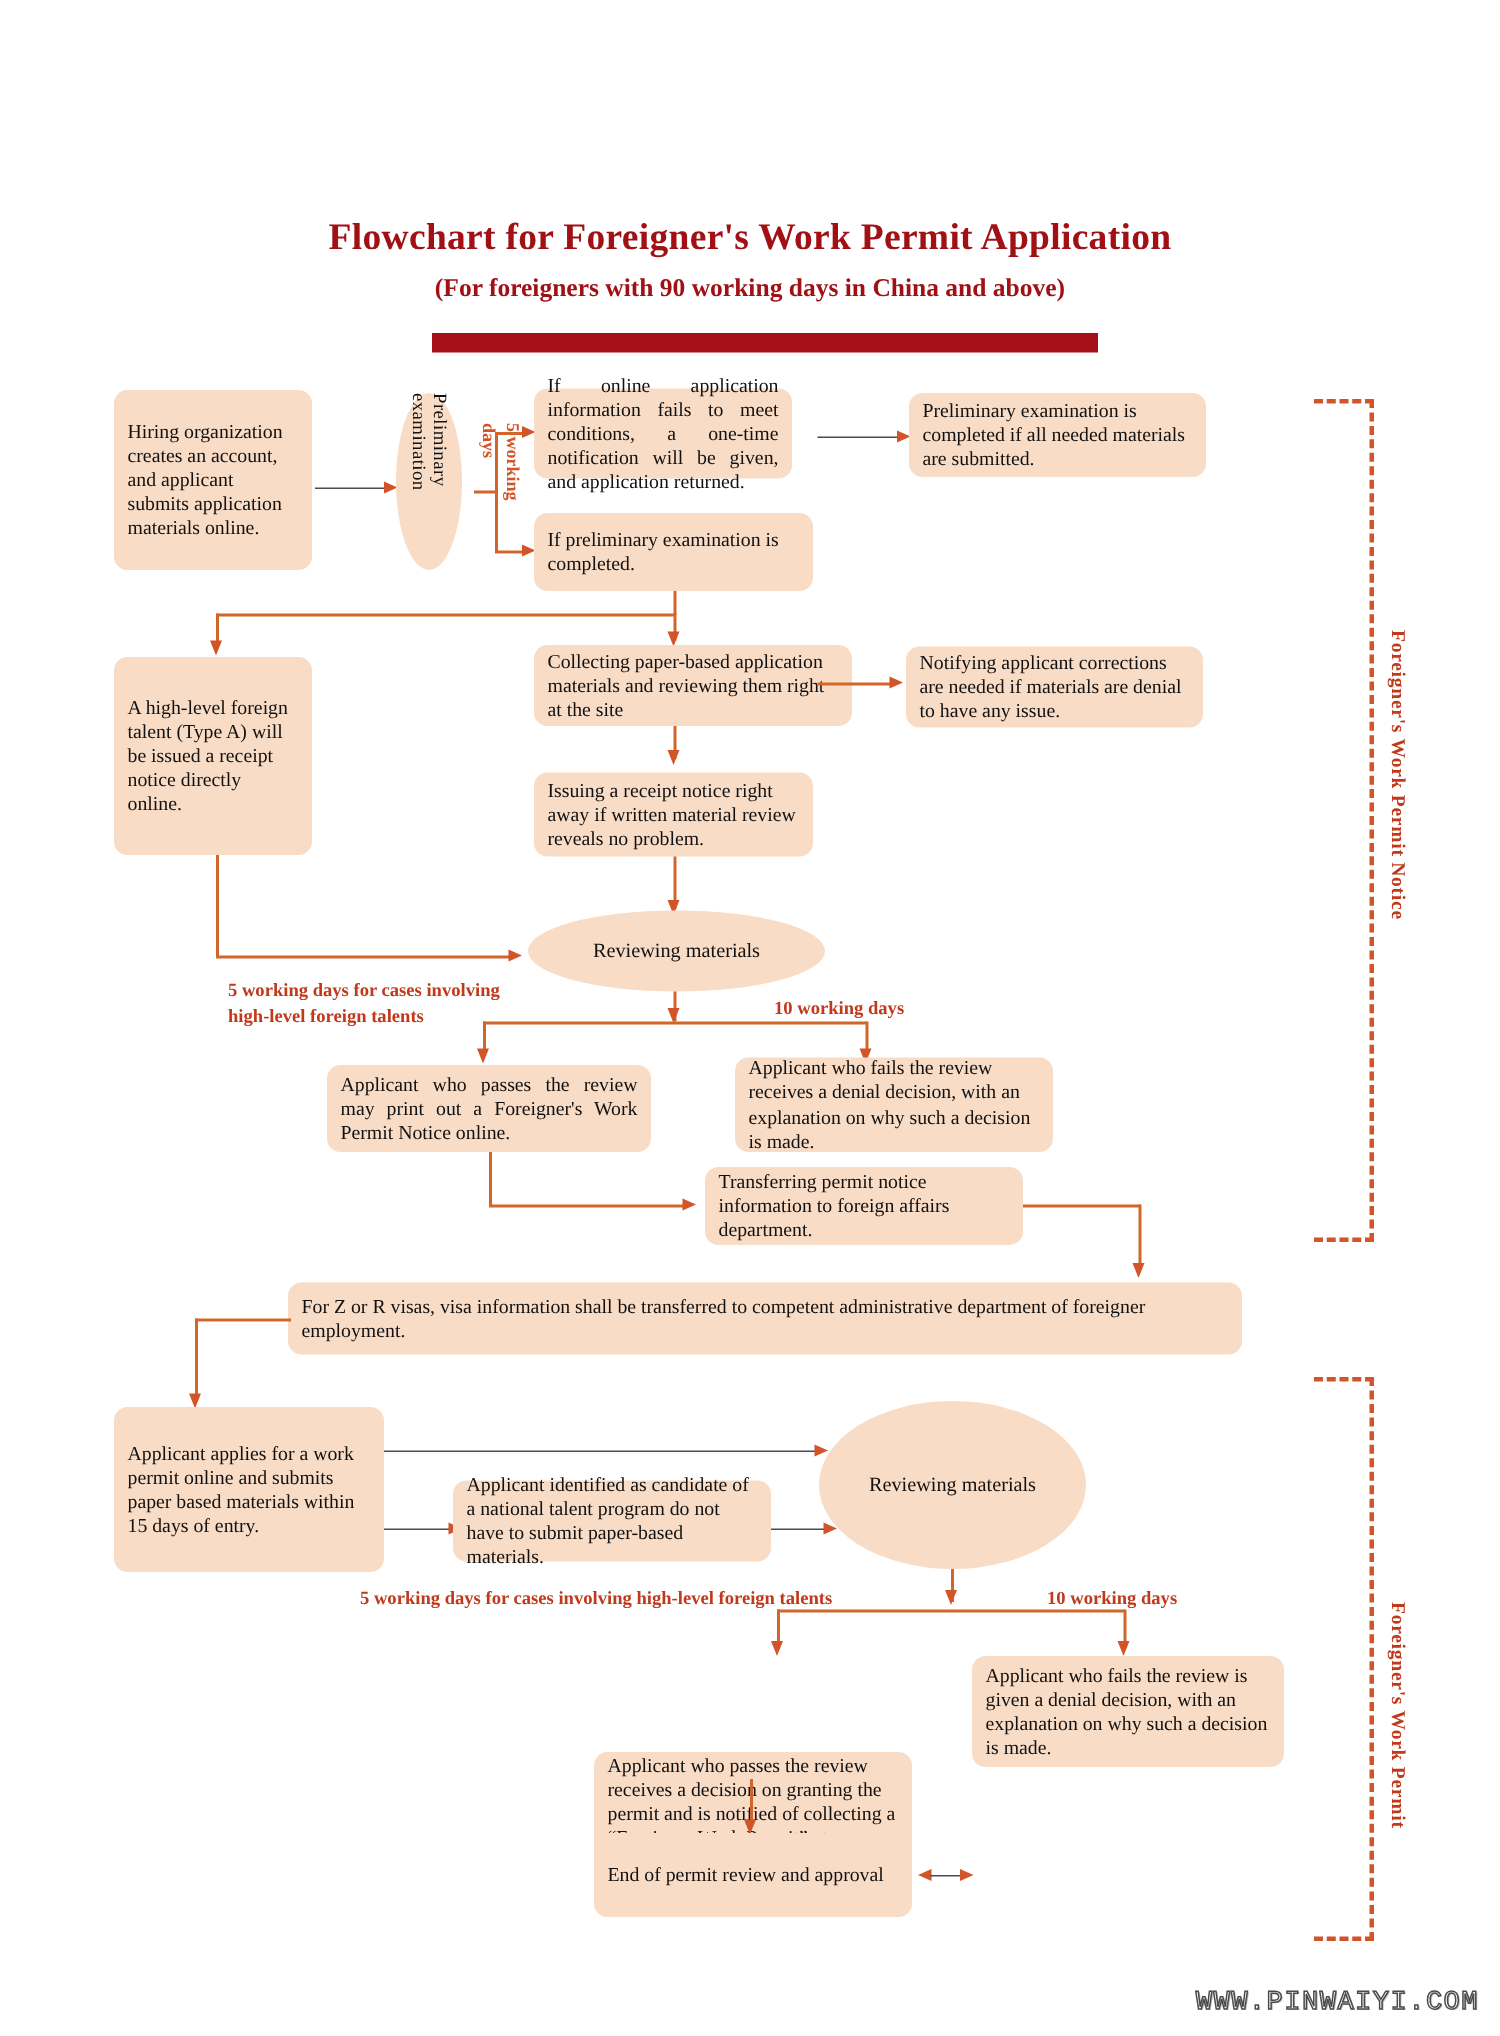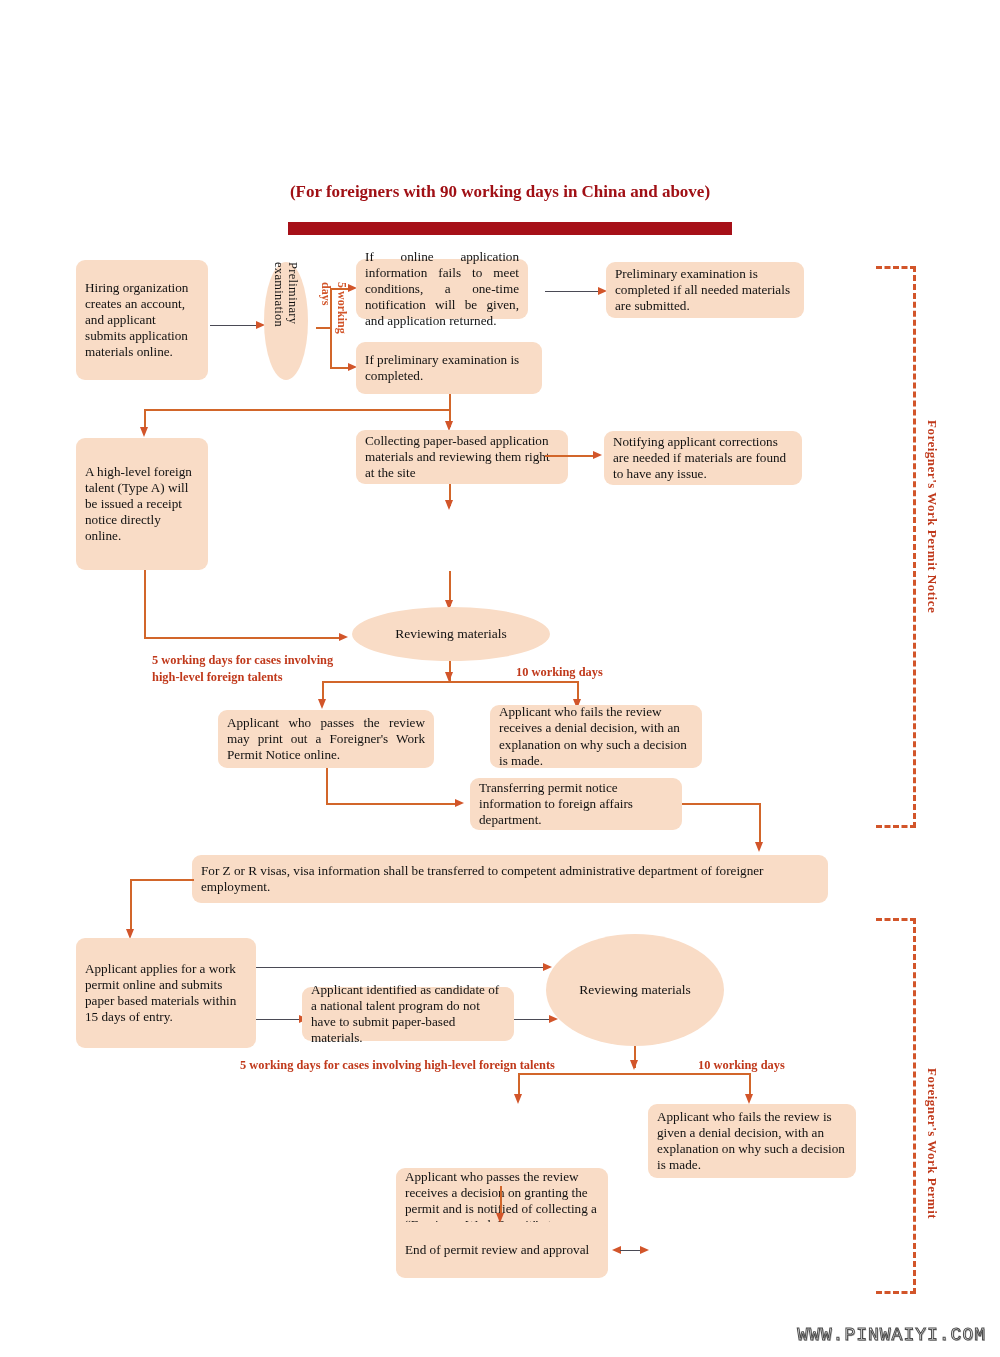--- a/index.html
+++ b/index.html
@@ -83,20 +83,21 @@
     color:#ffffff; letter-spacing:1px;
     -webkit-text-stroke:1px #4a4a4a;
     text-shadow:1px 1px 0 #bbb;
   }
 </style>
 </head>
 <body>
 
 <div id="canvas">
 
+  <div class="title">Flowchart for Foreigner's Work Permit Application</div>
   <div class="subtitle">(For foreigners with 90 working days in China and above)</div>
   <div class="title-bar"></div>
 
   <div class="box" style="left:76px;top:260px;width:132px;height:120px;">
     <span class="t">Hiring organization creates an account, and applicant submits application materials online.</span>
   </div>
 
   <div class="hline dark" style="left:210px;top:325px;width:48px;"></div>
   <div class="arr r" style="left:256px;top:320.5px;"></div>
 
@@ -141,26 +142,29 @@
   </div>
 
   <div class="box" style="left:356px;top:430px;width:212px;height:54px;">
     <span class="t">Collecting paper-based application materials and reviewing them right at the site</span>
   </div>
 
   <div class="hline" style="left:545px;top:455px;width:52px;"></div>
   <div class="arr r" style="left:593px;top:450.5px;"></div>
 
   <div class="box" style="left:604px;top:431px;width:198px;height:54px;">
-    <span class="t">Notifying applicant  corrections are needed if materials are found to have any issue.</span>
+    <span class="t">Notifying applicant  corrections are needed if materials are denial to have any issue.</span>
   </div>
 
   <div class="vline" style="left:449px;top:484px;height:22px;"></div>
   <div class="arr d" style="left:444.5px;top:500px;"></div>
 
+  <div class="box" style="left:356px;top:515px;width:186px;height:56px;">
+    <span class="t">Issuing a receipt notice  right away if written material review reveals no problem.</span>
+  </div>
 
   <div class="vline" style="left:449px;top:571px;height:35px;"></div>
   <div class="arr d" style="left:444.5px;top:600px;"></div>
 
   <div class="vline" style="left:144px;top:570px;height:68px;"></div>
   <div class="hline" style="left:144px;top:637px;width:198px;"></div>
   <div class="arr r" style="left:339px;top:632.5px;"></div>
 
   <div class="ellipse" style="left:352px;top:607px;width:198px;height:54px;">
     <span>Reviewing materials</span>

